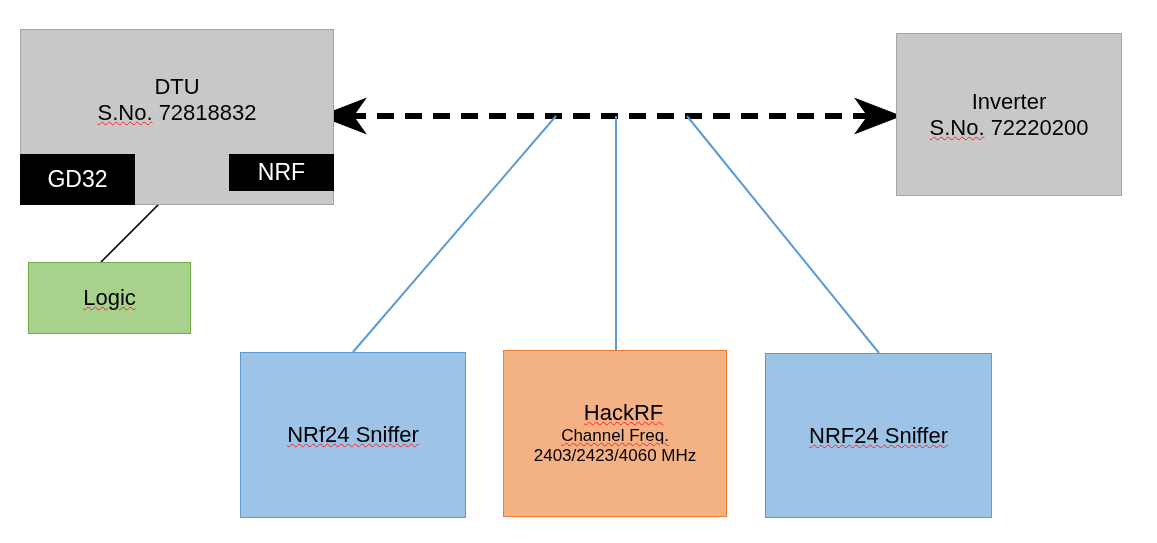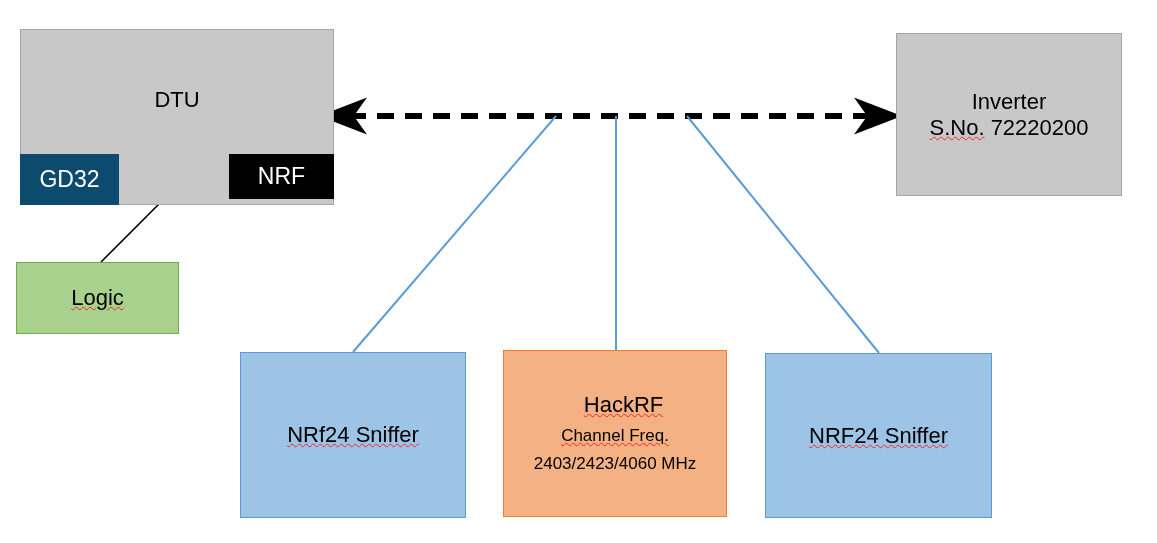--- a/index.html
+++ b/index.html
@@ -28,71 +28,71 @@
   }
 
   
   #dtu-box {
     left: 20px; top: 29px; width: 314px; height: 176px;
     background: #c8c8c8;
     border: 1px solid #a6a6a6;
     justify-content: flex-start;
   }
   #dtu-text {
-    margin-top: 57px;
+    margin-top: 44px;
     font-size: 22px;
   }
   .spell { text-decoration: underline; text-decoration-color: #ff2222;
            text-decoration-style: wavy; text-decoration-thickness: 1px;
            text-underline-offset: 1px; }
 
   
   #gd32-box {
-    left: 20px; top: 154px; width: 99px; height: 51px;
-    background: #0c4a6e; color: #ffffff;
+    left: 20px; top: 154px; width: 115px; height: 51px;
+    background: #000000; color: #ffffff;
     font-size: 23px;
   }
   #nrf-box {
-    left: 229px; top: 154px; width: 105px; height: 45px;
+    left: 229px; top: 154px; width: 105px; height: 37px;
     background: #000000; color: #ffffff;
     font-size: 23px;
     text-align: center;
   }
 
   
   #inverter-box {
     left: 896px; top: 33px; width: 226px; height: 163px;
     background: #c8c8c8;
     border: 1px solid #a6a6a6;
     font-size: 22px;
     justify-content: center;
   }
 
   
   #logic-box {
-    left: 16px; top: 262px; width: 163px; height: 72px;
+    left: 28px; top: 262px; width: 163px; height: 72px;
     background: #a9d18e;
     border: 1px solid #70ad47;
     font-size: 22px;
   }
 
   
   #sniffer-left-box {
     left: 240px; top: 352px; width: 226px; height: 166px;
     background: #9dc3e6;
     border: 1px solid #5b9bd5;
     font-size: 22px;
   }
   #hackrf-box {
     left: 503px; top: 350px; width: 224px; height: 167px;
     background: #f4b183;
     border: 1px solid #ed7d31;
   }
   #hackrf-title { font-size: 22px; margin-left: 17px; }
-  .hackrf-sub { font-size: 17px; margin-top: 8px; }
+  .hackrf-sub { font-size: 17px; }
   #sniffer-right-box {
     left: 765px; top: 353px; width: 227px; height: 165px;
     background: #9dc3e6;
     border: 1px solid #5b9bd5;
     font-size: 22px;
   }
 
   
   #wires {
     position: absolute;
@@ -129,20 +129,24 @@
     <line x1="687" y1="116" x2="879" y2="353" stroke="#5b9bd5" stroke-width="2"></line>
 
     <line x1="125" y1="180" x2="224" y2="180" stroke="#000000" stroke-width="2.4" marker-start="url(#arrow-start-sm)" marker-end="url(#arrow-end-sm)"></line>
 
     <line x1="183" y1="180" x2="101" y2="262" stroke="#000000" stroke-width="1.6"></line>
   </svg>
 
   <div class="box" id="dtu-box">
     <div id="dtu-text">
       <div>DTU</div>
+      <div>
+        <span class="spell">S.No.</span>
+        <span>72818832</span>
+      </div>
     </div>
   </div>
 
   <div class="box" id="gd32-box">
     <span>GD32</span>
   </div>
 
   <div class="box" id="nrf-box">
     <span>NRF</span>
   </div>

